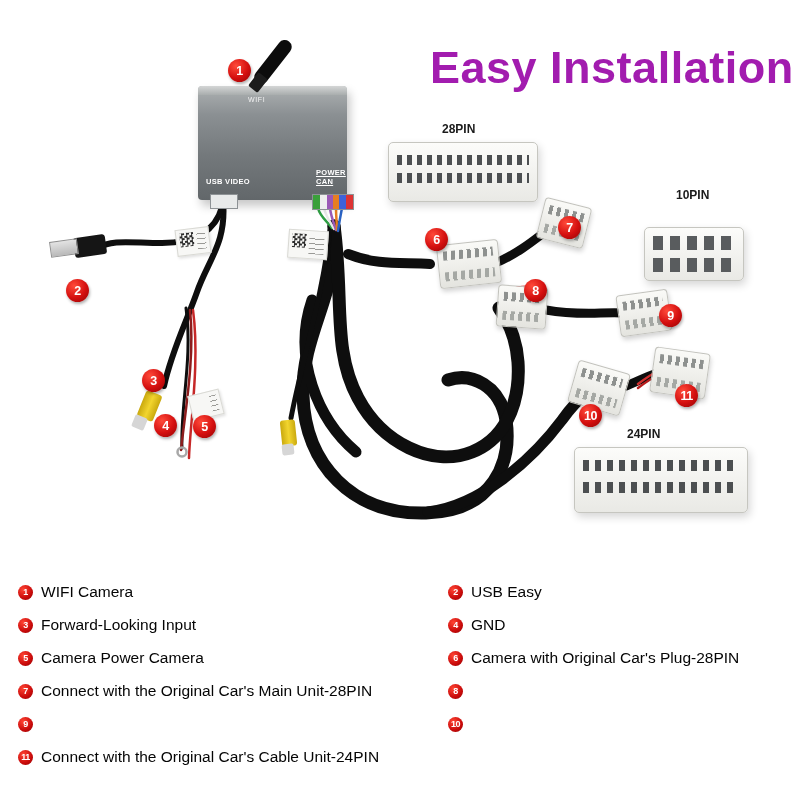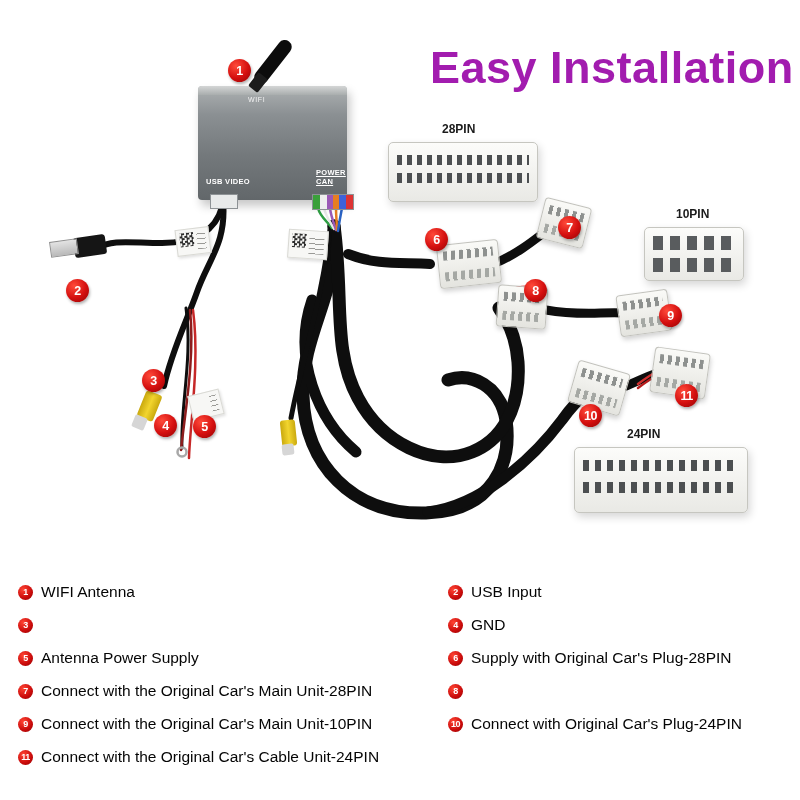--- a/index.html
+++ b/index.html
@@ -74,21 +74,21 @@
   .conn28 .r2 { top:30px; height:10px; background:repeating-linear-gradient(90deg,#4c4f51 0 5px, transparent 5px 10px); }
   .conn10 { left:644px; top:227px; width:98px; height:52px; }
   .conn10 .r1 { top:8px;  height:14px; background:repeating-linear-gradient(90deg,#595c5e 0 10px, transparent 10px 17px); }
   .conn10 .r2 { top:30px; height:14px; background:repeating-linear-gradient(90deg,#595c5e 0 10px, transparent 10px 17px); }
   .conn24 { left:574px; top:447px; width:172px; height:64px; }
   .conn24 .r1 { top:12px; height:11px; background:repeating-linear-gradient(90deg,#4c4f51 0 6px, transparent 6px 12px); }
   .conn24 .r2 { top:34px; height:11px; background:repeating-linear-gradient(90deg,#4c4f51 0 6px, transparent 6px 12px); }
 
   .lbl { position:absolute; font-size:12px; font-weight:bold; color:#1b1b1b; z-index:4; }
   .lbl28 { left:442px; top:122px; }
-  .lbl10 { left:676px; top:207px; }
+  .lbl10 { left:676px; top:188px; }
   .lbl24 { left:627px; top:427px; }
 
   
   .plug { position:absolute; background:linear-gradient(180deg,#fafaf7,#e4e4df);
             border:1px solid #c2c2bc; border-radius:4px; box-shadow:1px 3px 5px rgba(0,0,0,.18); z-index:3; }
   .plug::before { content:""; position:absolute; left:5px; right:5px; top:6px; height:9px;
             background:repeating-linear-gradient(90deg,#8e918f 0 4px, transparent 4px 8px); }
   .plug::after  { content:""; position:absolute; left:5px; right:5px; bottom:6px; height:9px;
             background:repeating-linear-gradient(90deg,#a5a8a4 0 4px, transparent 4px 8px); }
   .p6  { left:438px; top:242px; width:60px; height:42px; transform:rotate(-6deg); }
@@ -227,58 +227,57 @@
   <div class="marker m7">7</div>
   <div class="marker m8">8</div>
   <div class="marker m9">9</div>
   <div class="marker m10">10</div>
   <div class="marker m11">11</div>
 
   <div class="legend">
     <div class="lcol leftc">
       <div class="li">
           <span class="dot">1</span>
-          <span class="txt">WIFI Antenna</span>
+          <span class="txt">WIFI Camera</span>
         </div>
       <div class="li">
           <span class="dot">3</span>
+          <span class="txt">Forward-Looking Input</span>
         </div>
       <div class="li">
           <span class="dot">5</span>
-          <span class="txt">Antenna Power Supply</span>
+          <span class="txt">Camera Power Camera</span>
         </div>
       <div class="li">
           <span class="dot">7</span>
           <span class="txt">Connect with the Original Car's Main Unit-28PIN</span>
         </div>
       <div class="li">
           <span class="dot">9</span>
-          <span class="txt">Connect with the Original Car's Main Unit-10PIN</span>
         </div>
       <div class="li">
           <span class="dot">11</span>
           <span class="txt">Connect with the Original Car's Cable Unit-24PIN</span>
         </div>
     </div>
     <div class="lcol rightc">
       <div class="li">
           <span class="dot">2</span>
-          <span class="txt">USB Input</span>
+          <span class="txt">USB Easy</span>
         </div>
       <div class="li">
           <span class="dot">4</span>
           <span class="txt">GND</span>
         </div>
       <div class="li">
           <span class="dot">6</span>
-          <span class="txt">Supply with Original Car's Plug-28PIN</span>
+          <span class="txt">Camera with Original Car's Plug-28PIN</span>
         </div>
       <div class="li">
           <span class="dot">8</span>
         </div>
       <div class="li">
           <span class="dot">10</span>
-          <span class="txt">Connect with Original Car's Plug-24PIN</span>
         </div>
     </div>
   </div>
 
 </div>
 
 </body></html>

